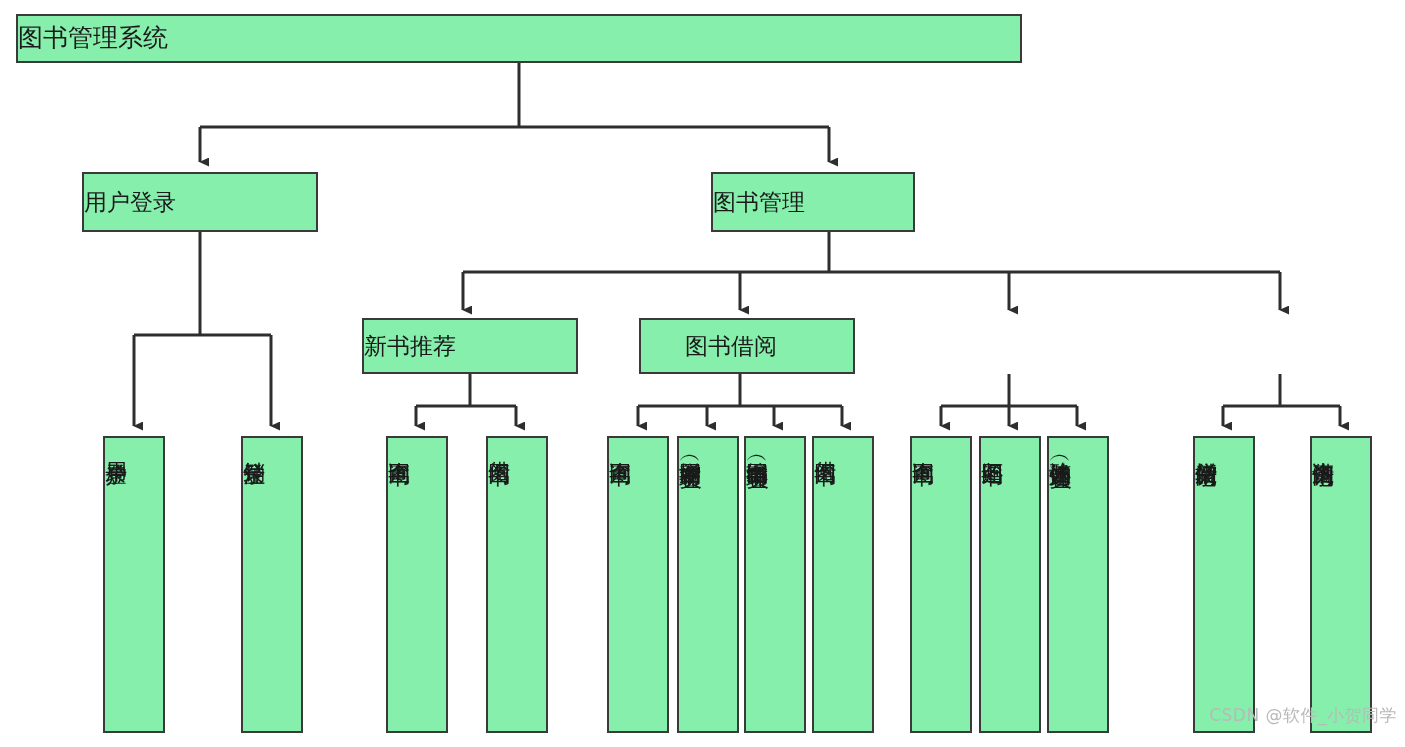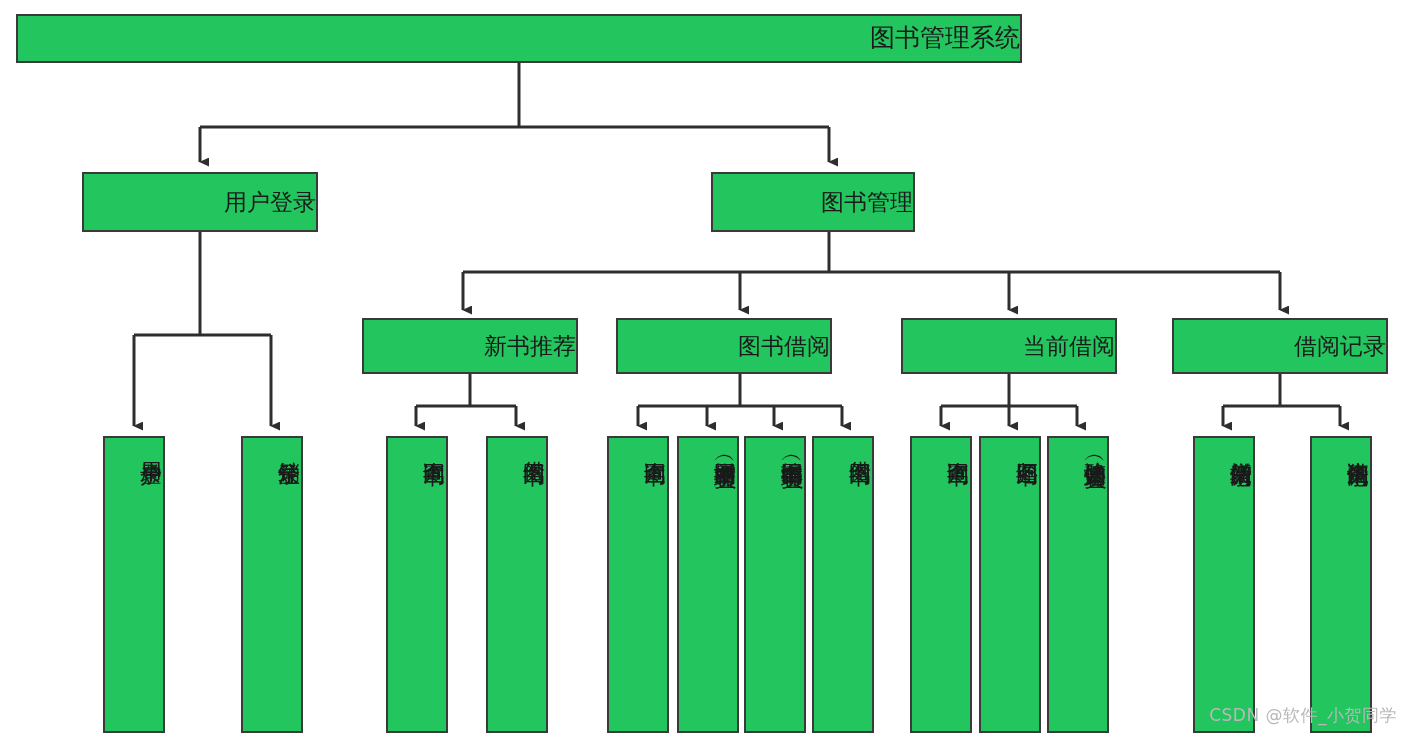--- a/index.html
+++ b/index.html
@@ -22,25 +22,25 @@
     position: absolute;
     left: 0;
     top: 0;
     width: 1405px;
     height: 747px;
     pointer-events: none;
   }
   .node {
     position: absolute;
     box-sizing: border-box;
-    background: #22c55e;
+    background: #86efac;
     border: 2px solid #3a3a3a;
     display: flex;
     align-items: center;
-    justify-content: flex-end;
+    justify-content: flex-start;
     color: #1a1a1a;
   }
   .node .label {
     text-align: center;
     line-height: 1.15;
     white-space: nowrap;
   }
   .node-root .label  { font-size: 25px; }
   .node-l1 .label    { font-size: 23px; }
   .node-l2 .label    { font-size: 23px; }
@@ -131,28 +131,22 @@
   <div class="node node-l1" style="left:82px; top:172px; width:236px; height:60px;">
     <span class="label">用户登录</span>
   </div>
   <div class="node node-l1" style="left:711px; top:172px; width:204px; height:60px;">
     <span class="label">图书管理</span>
   </div>
 
   <div class="node node-l2" style="left:362px; top:318px; width:216px; height:56px;">
     <span class="label">新书推荐</span>
   </div>
-  <div class="node node-l2" style="left:616px; top:318px; width:216px; height:56px;">
+  <div class="node node-l2" style="left:639px; top:318px; width:216px; height:56px;padding-left:44px;">
     <span class="label">图书借阅</span>
-  </div>
-  <div class="node node-l2" style="left:901px; top:318px; width:216px; height:56px;">
-    <span class="label">当前借阅</span>
-  </div>
-  <div class="node node-l2" style="left:1172px; top:318px; width:216px; height:56px;">
-    <span class="label">借阅记录</span>
   </div>
 
   <div class="node node-leaf" style="left:103px; top:436px; width:62px; height:297px;">
     <span class="label">用户登录</span>
   </div>
   <div class="node node-leaf" style="left:241px; top:436px; width:62px; height:297px;">
     <span class="label">注销登录</span>
   </div>
 
   <div class="node node-leaf" style="left:386px; top:436px; width:62px; height:297px;">

